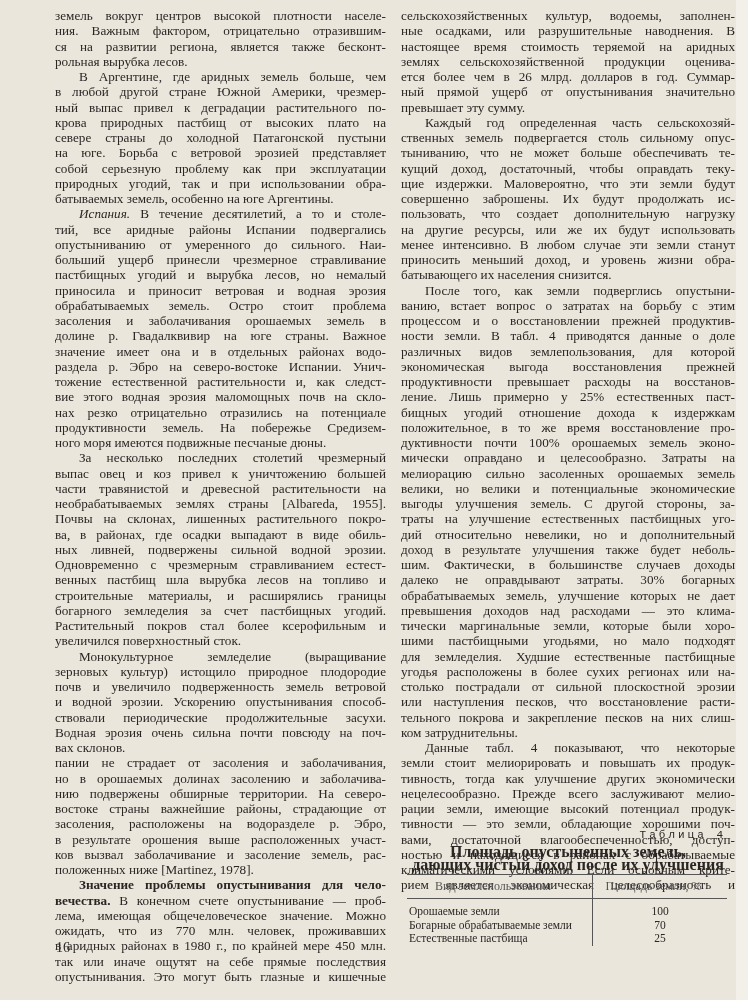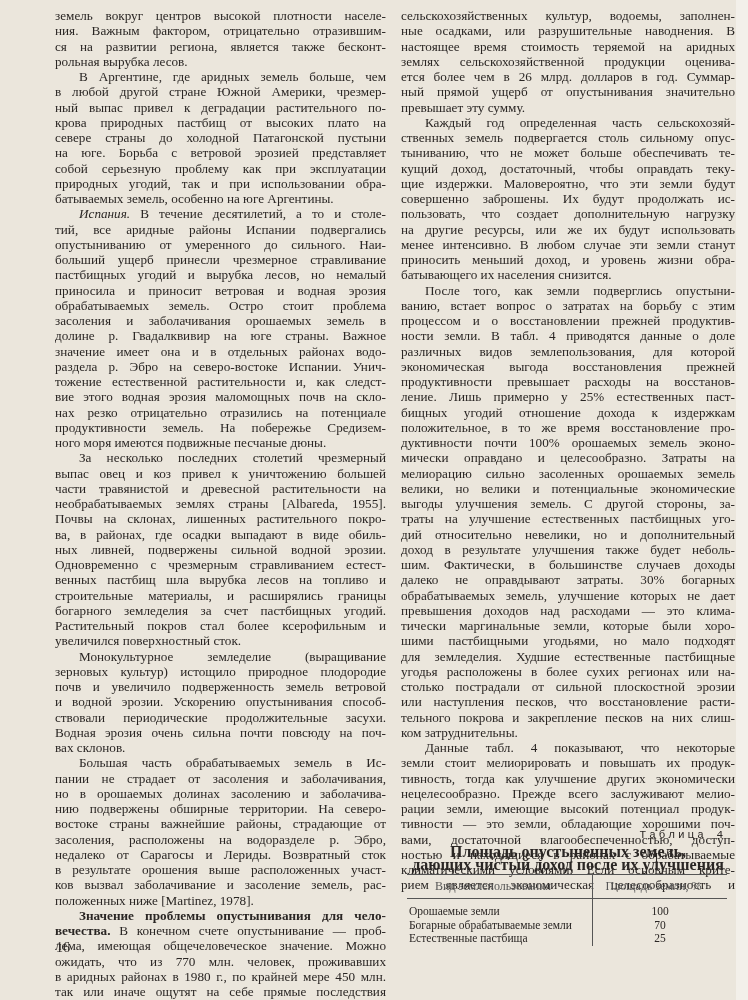--- a/index.html
+++ b/index.html
@@ -101,27 +101,25 @@
   <span class="line">богарного земледелия за счет пастбищных угодий.</span>
   <span class="line">Растительный покров стал более ксерофильным и</span>
   <span class="line last">увеличился поверхностный сток.</span>
   <span class="line first-indent">Монокультурное земледелие (выращивание</span>
   <span class="line">зерновых культур) истощило природное плодородие</span>
   <span class="line">почв и увеличило подверженность земель ветровой</span>
   <span class="line">и водной эрозии. Ускорению опустынивания способ-</span>
   <span class="line">ствовали периодические продолжительные засухи.</span>
   <span class="line">Водная эрозия очень сильна почти повсюду на поч-</span>
   <span class="line last">вах склонов.</span>
-  <span class="line first-indent">Большая часть обрабатываемых земель в Ис-</span>
   <span class="line">пании не страдает от засоления и заболачивания,</span>
   <span class="line">но в орошаемых долинах засолению и заболачива-</span>
   <span class="line">нию подвержены обширные территории. На северо-</span>
   <span class="line">востоке страны важнейшие районы, страдающие от</span>
   <span class="line">засоления, расположены на водоразделе р. Эбро,</span>
-  <span class="line">недалеко от Сарагосы и Лериды. Возвратный сток</span>
   <span class="line">в результате орошения выше расположенных участ-</span>
   <span class="line">ков вызвал заболачивание и засоление земель, рас-</span>
   <span class="line last">положенных ниже [Martinez, 1978].</span>
   <span class="line first-indent bold">Значение проблемы опустынивания для чело-</span>
   <span class="line"><span class="bold">вечества.</span><span> В конечном счете опустынивание — проб-</span></span>
   <span class="line">лема, имеющая общечеловеческое значение. Можно</span>
   <span class="line">ожидать, что из 770 млн. человек, проживавших</span>
   <span class="line">в аридных районах в 1980 г., по крайней мере 450 млн.</span>
   <span class="line">так или иначе ощутят на себе прямые последствия</span>
   <span class="line">опустынивания. Это могут быть глазные и кишечные</span>

